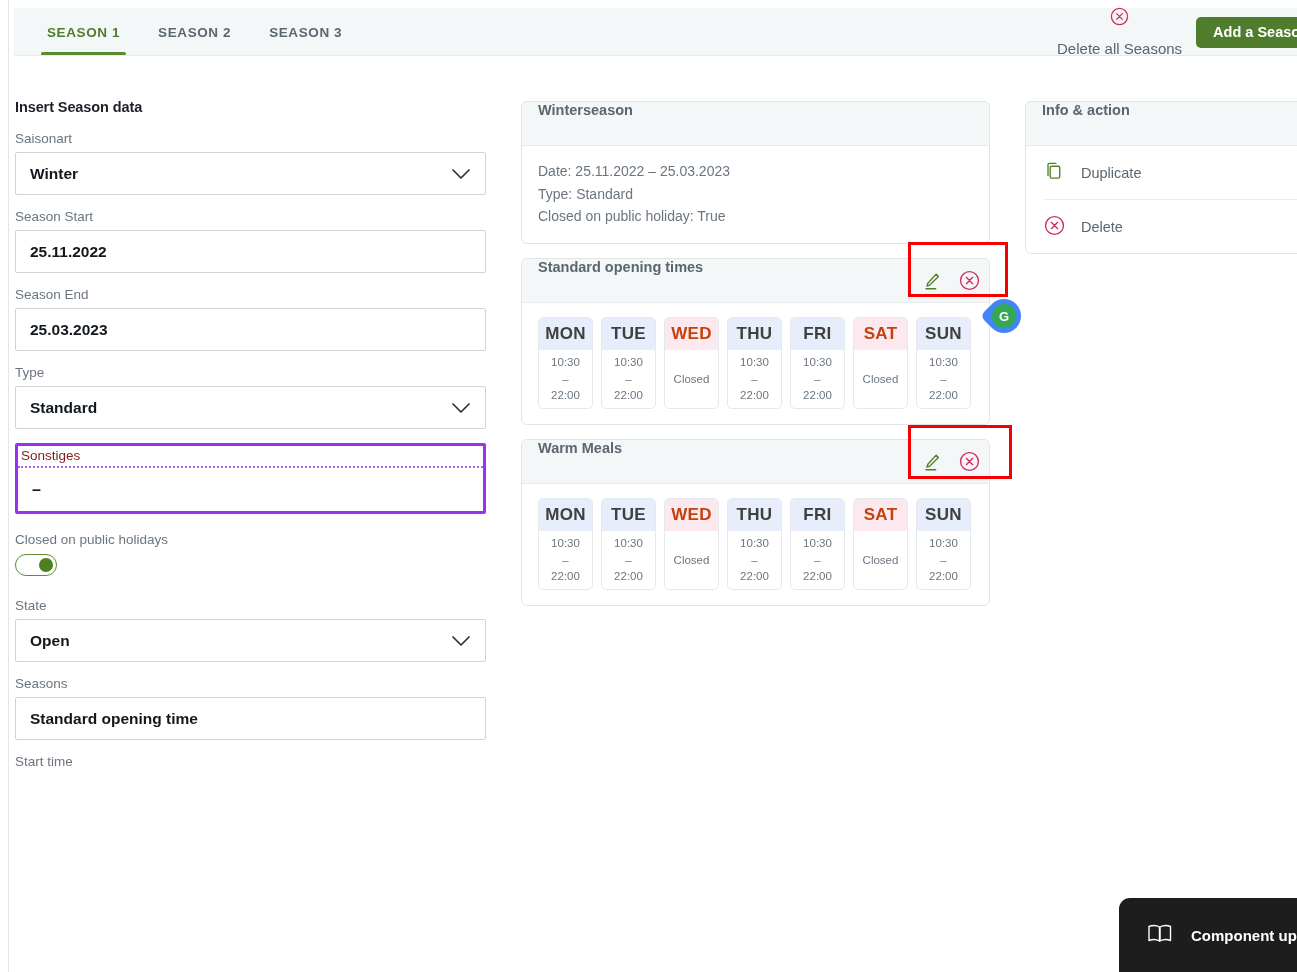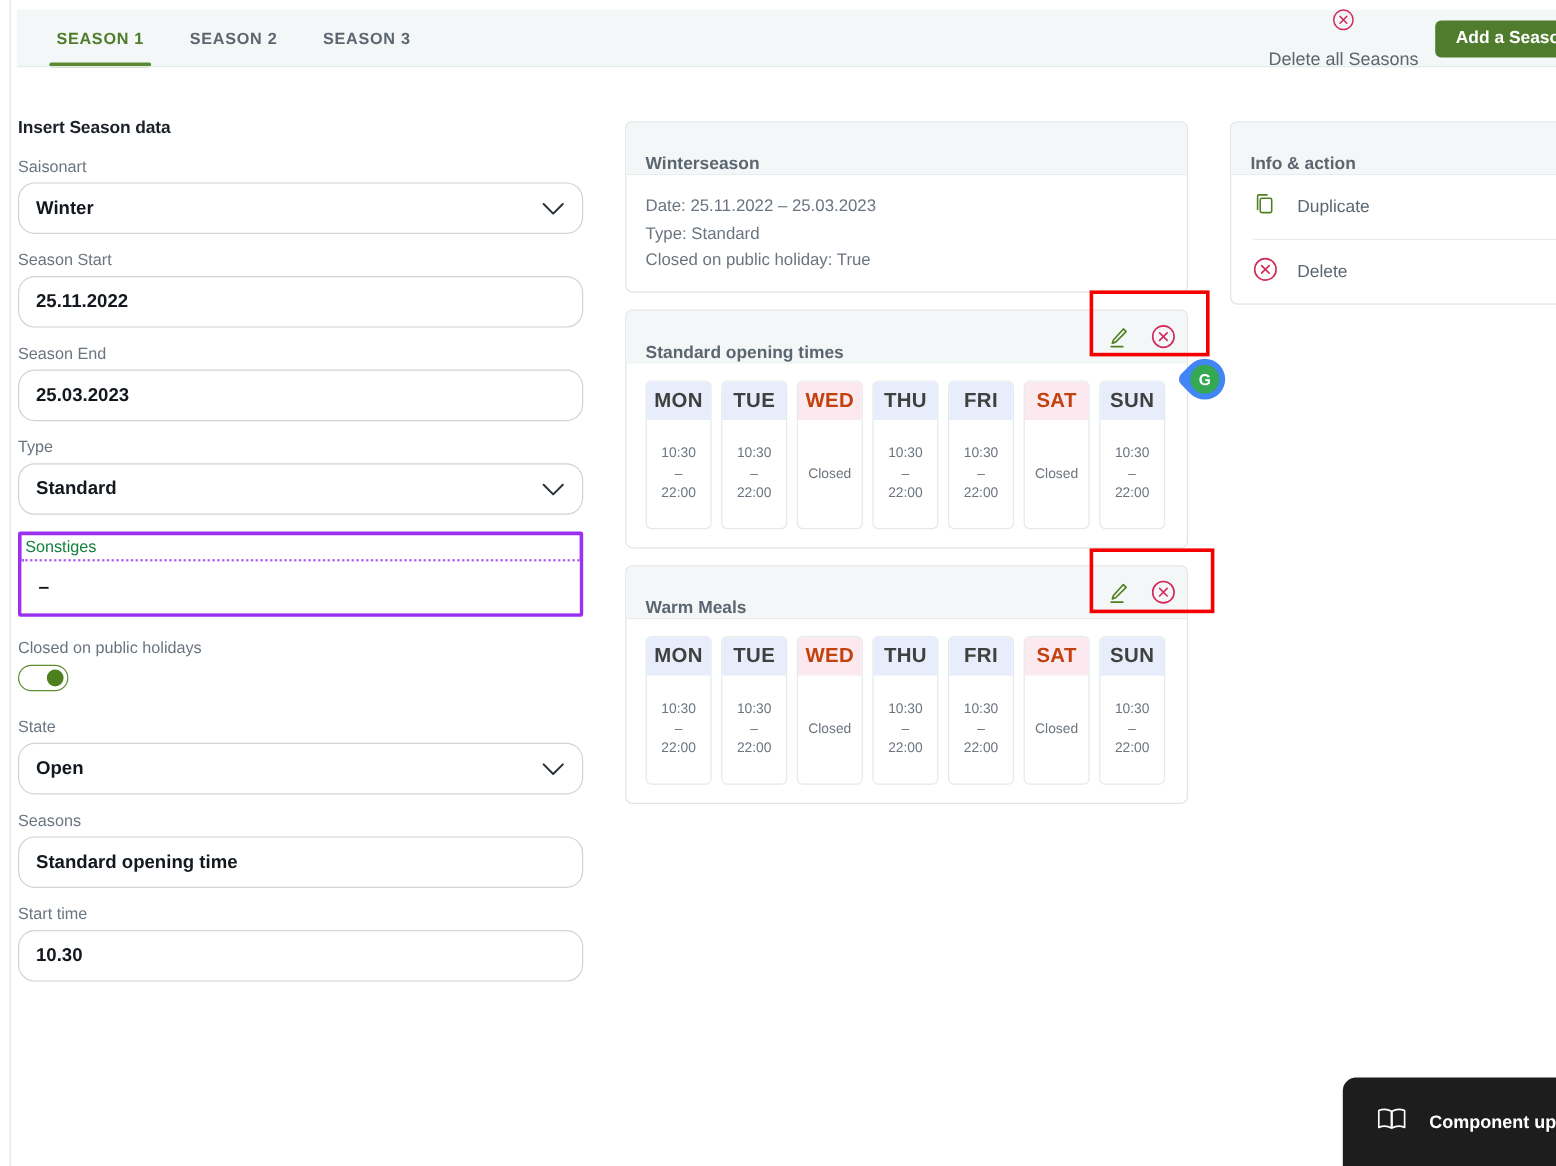--- a/index.html
+++ b/index.html
@@ -63,42 +63,42 @@
   .form-col { position:absolute; left:15px; top:99px; width:471px; }
   .section-title {
     font-size:14.5px; font-weight:bold; color:#1b2127;
     margin-bottom:16px; letter-spacing:-.1px;
   }
   .field { margin-bottom:14px; }
   .field-label {
     font-size:13.5px; color:#6b7580; margin-bottom:6px; display:block;
   }
   .field-box {
-    width:471px; height:43px; border:1px solid #ced4d7; border-radius:14px;
+    width:471px; height:43px; border:1px solid #ced4d7; border-radius:2px;
     background:#fff; display:flex; align-items:center;
     padding:0 14px; position:relative;
   }
   .field-value {
     font-size:15.5px; font-weight:bold; color:#12181d;
     font-family:"Liberation Sans", sans-serif;
   }
   .chev {
     position:absolute; right:14px; top:50%; transform:translateY(-50%);
     width:20px; height:12px;
   }
   .chev svg { display:block; }
 
   
   .sonstiges-wrap {
     position:relative; width:471px; margin-bottom:14px;
     border:3px solid #9b30f0; border-radius:2px;
     padding:0;
   }
   .sonstiges-label {
-    font-size:13.5px; color:#15803d;
+    font-size:13.5px; color:#7f1d1d;
     padding:2px 0 3px 3px;
     border-bottom:2px dotted #b05cf5;
   }
   .sonstiges-box {
     height:43px; background:#fff; display:flex; align-items:center;
     padding:0 14px;
   }
   .sonstiges-value { font-size:16px; font-weight:bold; color:#12181d; }
 
   .toggle-field { margin-top:18px; margin-bottom:22px; }
@@ -114,21 +114,21 @@
   .section-title2 { margin-top:34px; }
 
   
   .mid-col { position:absolute; left:521px; top:101px; width:469px; }
   .card {
     border:1px solid #e0e5e6; border-radius:6px; background:#fff;
     margin-bottom:14px; overflow:visible;
   }
   .card-head {
     background:#f4f7f7; border-bottom:1px solid #e8ecec;
-    height:44px; display:flex; align-items:flex-end;
+    height:44px; display:flex; align-items:flex-start;
     padding:0 16px; border-radius:6px 6px 0 0;
     position:relative;
   }
   .card-title { font-size:14.5px; font-weight:bold; color:#5b6670; }
   .card-body { padding:14px 16px 15px 16px; }
   .info-line {
     font-size:14px; color:#6b7580; line-height:1.62;
   }
 
   .card-actions {
@@ -153,21 +153,21 @@
   }
   .day-head {
     height:32px; display:flex; align-items:center; justify-content:center;
     font-size:17px; font-weight:bold; letter-spacing:.3px;
   }
   .day-head.open { background:#e7edfa; color:#404040; }
   .day-head.closed { background:#fbe9ef; color:#c2410c; }
   .day-body {
     flex:1; min-height:48px; display:flex; flex-direction:column;
     align-items:center; justify-content:center;
-    font-size:11.5px; color:#6b7580; line-height:1.45; padding:20px 0;
+    font-size:11.5px; color:#6b7580; line-height:1.45; padding:4px 0;
   }
 
   
   .g-pin {
     position:absolute; left:466px; top:198px; width:36px; height:38px;
     z-index:6;
   }
   .g-pin .teardrop {
     position:absolute; left:0; top:0; width:34px; height:34px;
     background:#4285f4; border-radius:50% 50% 50% 6px;
@@ -299,23 +299,20 @@
 
     <div class="field">
       <span class="field-label">Seasons</span>
       <div class="field-box">
         <span class="field-value">Standard opening time</span>
       </div>
     </div>
 
     <div class="field">
       <span class="field-label">Start time</span>
-      <div class="field-box">
-        <span class="field-value">10.30</span>
-      </div>
     </div>
   </div>
 
   <div class="mid-col">
 
     <div class="card">
       <div class="card-head">
         <span class="card-title">Winterseason</span>
       </div>
       <div class="card-body">

